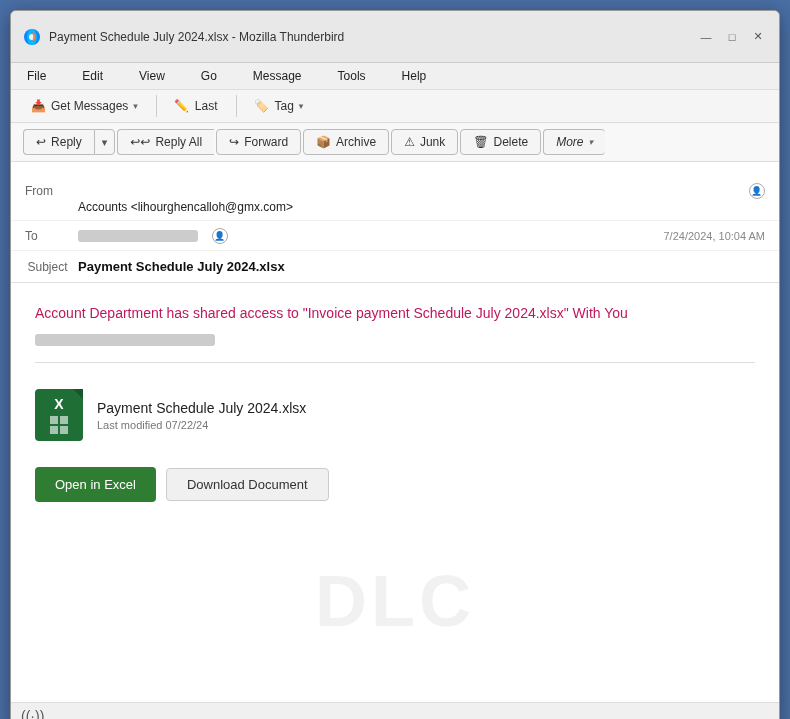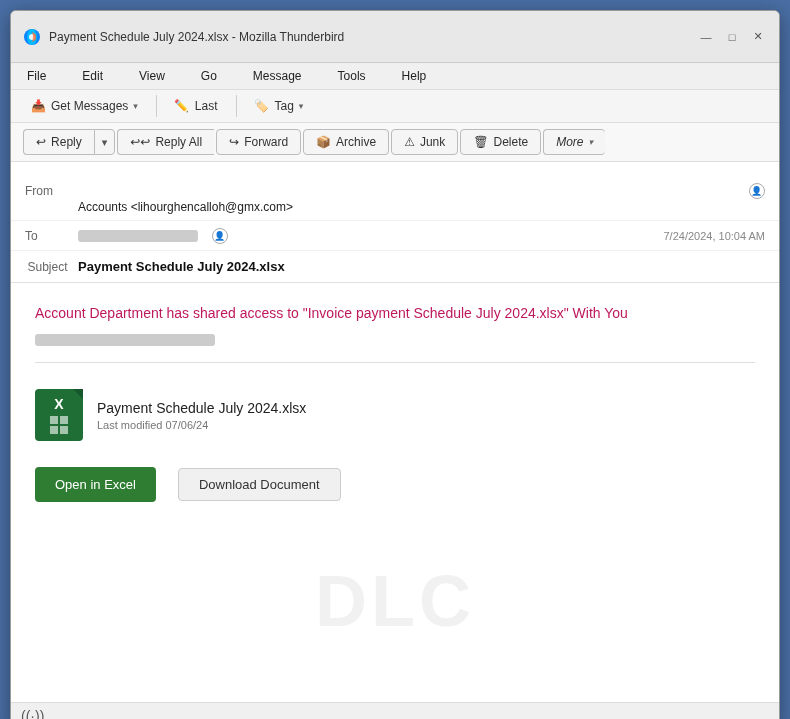--- a/index.html
+++ b/index.html
@@ -284,21 +284,21 @@
       margin-top: 4px;
     }
     .excel-cell {
       width: 8px;
       height: 8px;
       background: rgba(255,255,255,0.6);
     }
     .attachment-info { display: flex; flex-direction: column; gap: 3px; }
     .attachment-name { font-size: 14px; font-weight: 500; color: #222; }
     .attachment-meta { font-size: 11px; color: #777; }
-    .btn-row { display: flex; gap: 22px; align-items: center; margin-top: 6px; }
+    .btn-row { display: flex; gap: 10px; align-items: center; margin-top: 6px; }
     .btn-open-excel {
       padding: 10px 20px;
       background: #2e7d32;
       color: white;
       border: none;
       border-radius: 4px;
       font-size: 13px;
       cursor: pointer;
       font-weight: 500;
     }
@@ -468,21 +468,21 @@
         <div style="font-size:14px; font-weight:bold; color:white;">X</div>
         <div class="excel-grid">
           <div class="excel-cell"></div>
           <div class="excel-cell"></div>
           <div class="excel-cell"></div>
           <div class="excel-cell"></div>
         </div>
       </div>
       <div class="attachment-info">
         <span class="attachment-name">Payment Schedule July 2024.xlsx</span>
-        <span class="attachment-meta">Last modified 07/06/24</span>
+        <span class="attachment-meta">Last modified 07/22/24</span>
       </div>
     </div>
 
     <div class="btn-row">
       <button class="btn-open-excel">Open in Excel</button>
       <button class="btn-download">Download Document</button>
     </div>
 
     <div class="watermark">DLC</div>
   </div>

